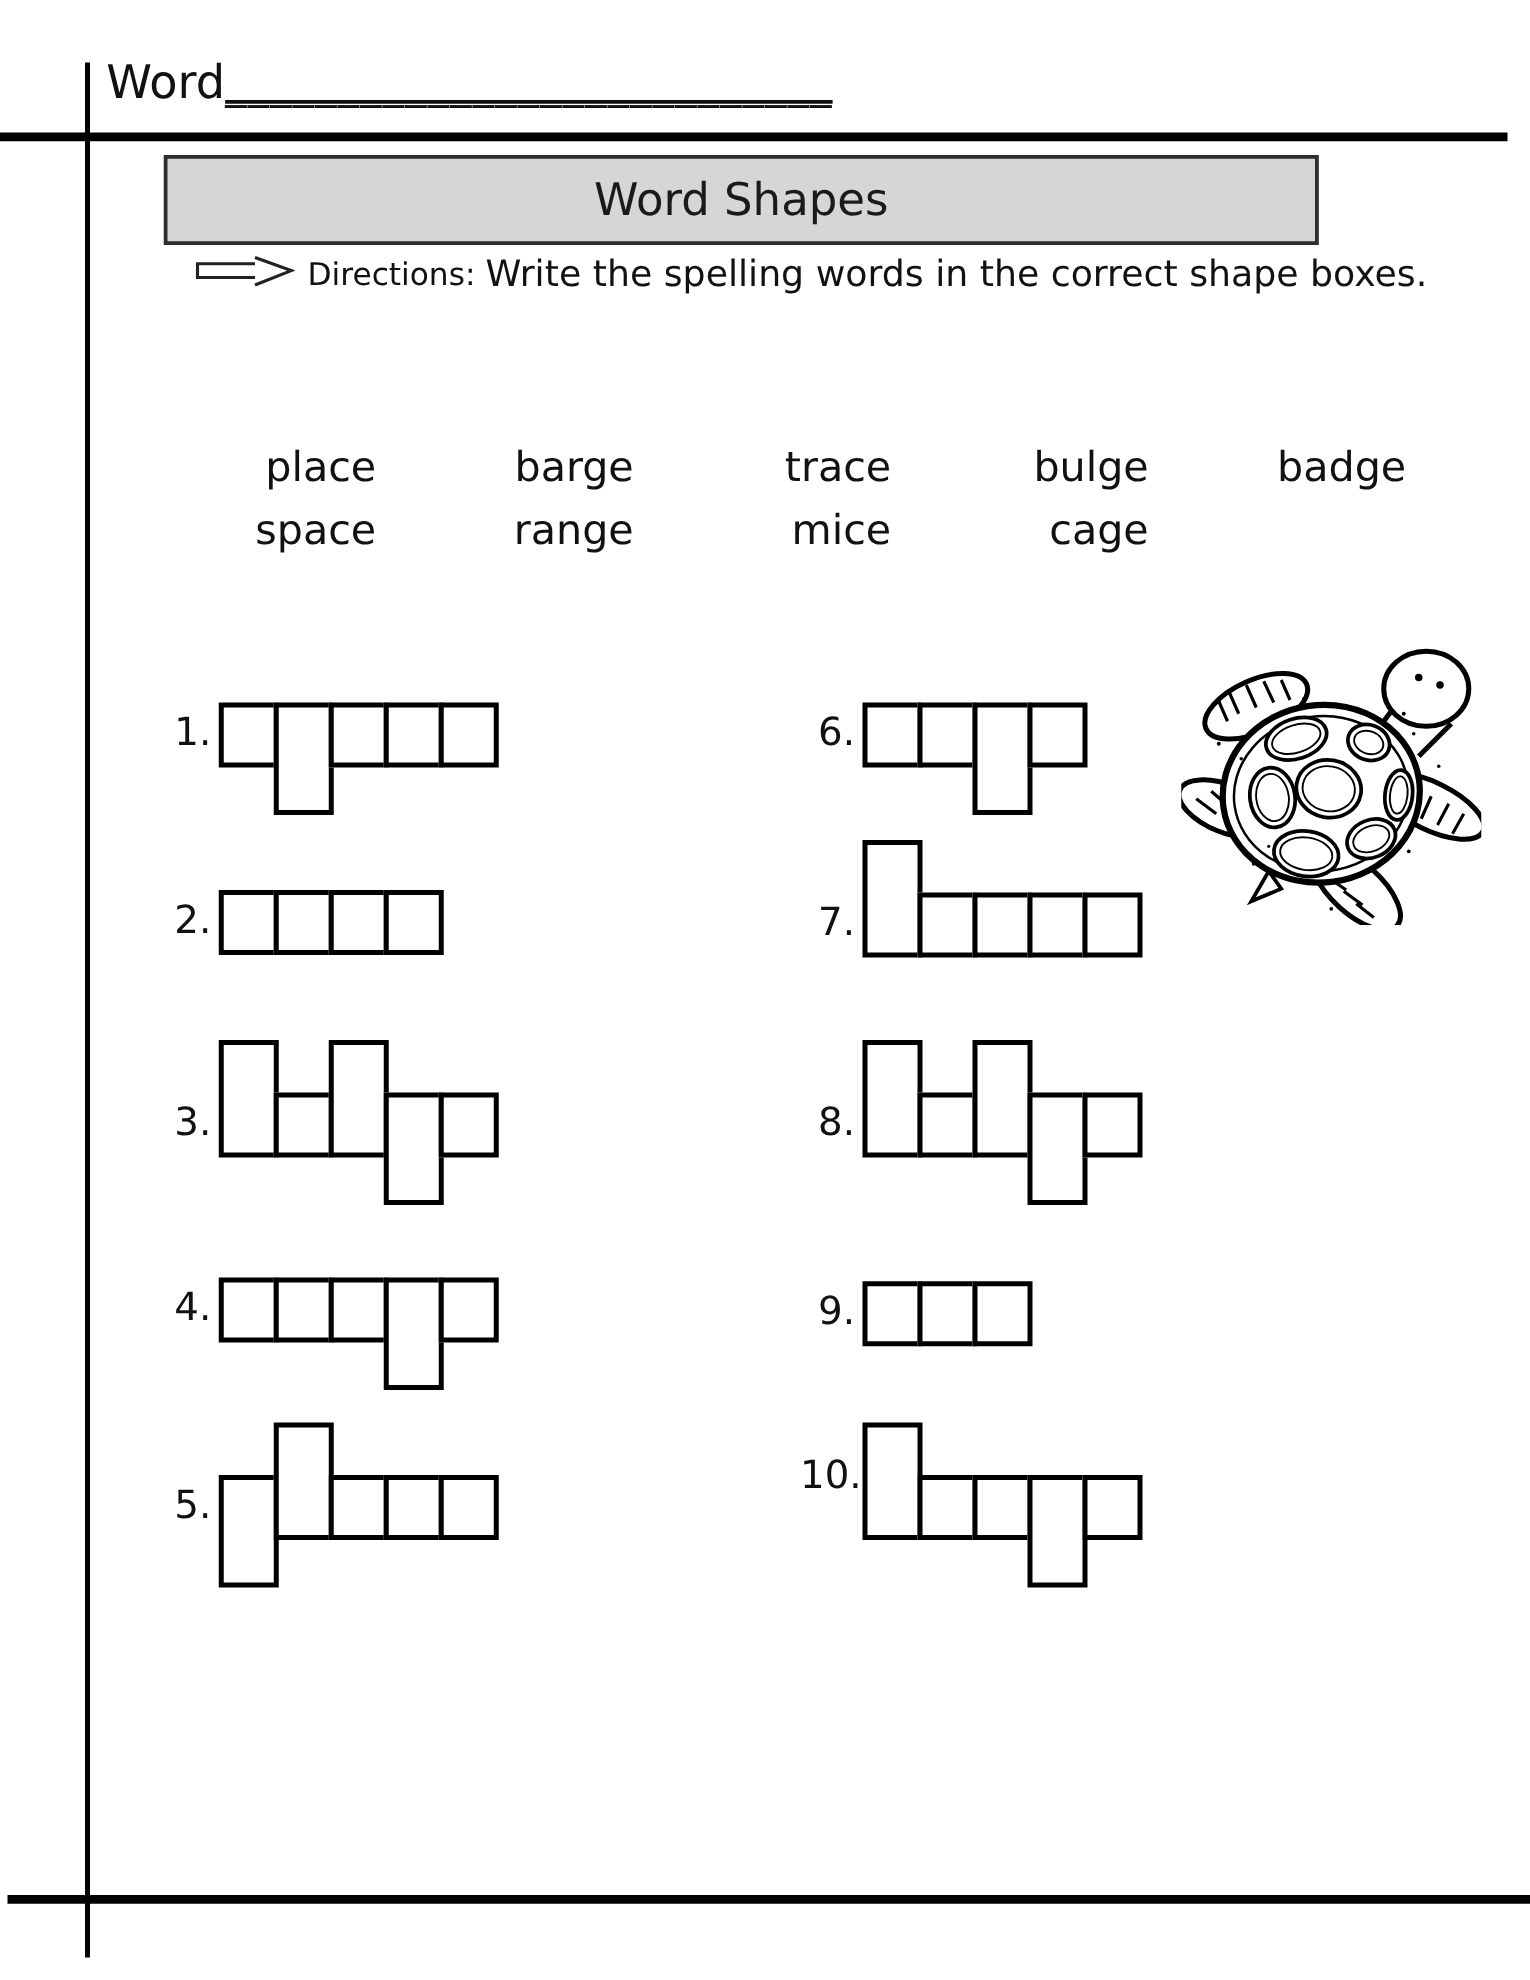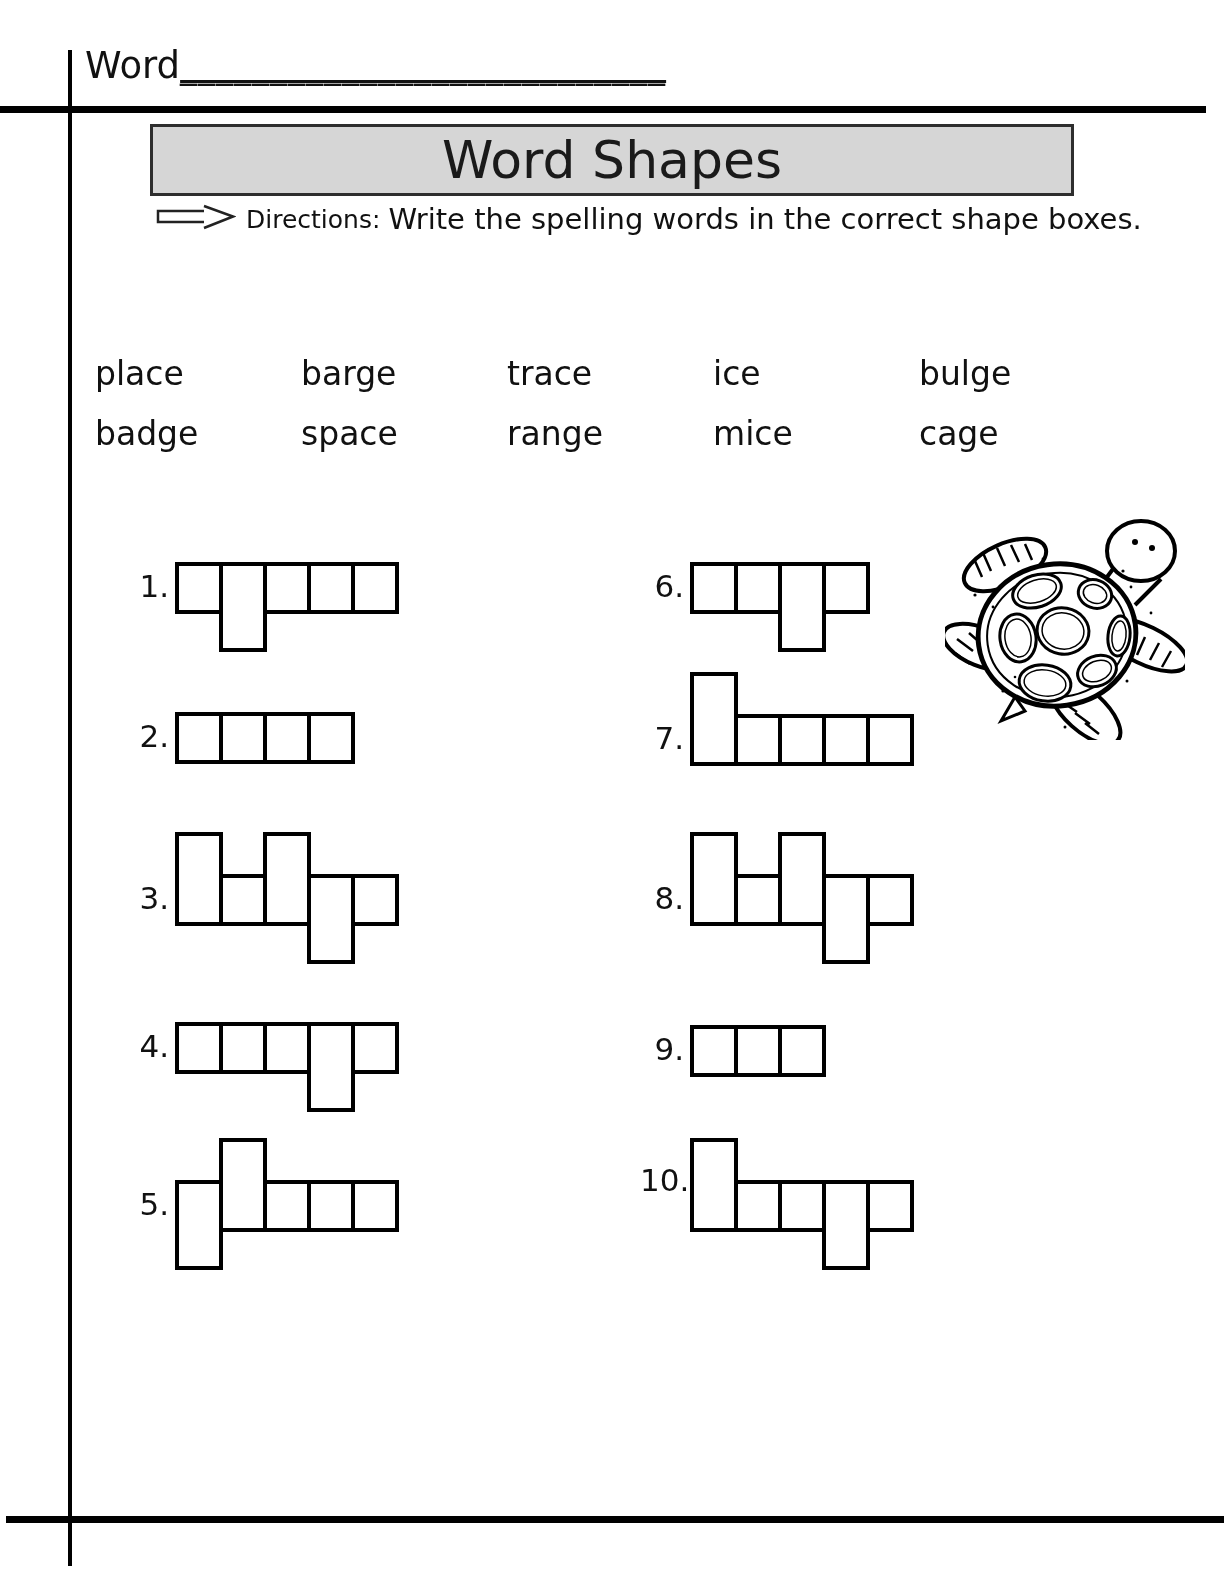--- a/index.html
+++ b/index.html
@@ -8,35 +8,35 @@
     font-family:"DejaVu Sans", sans-serif; color:#111; overflow:hidden;
   }
   .vline   { position:absolute; left:68px;  top:50px;  width:4px;  height:1516px; background:#000; }
   .topline { position:absolute; left:0;     top:106px; width:1206px; height:7px;  background:#000; }
   .botline { position:absolute; left:6px;   top:1516px;width:1218px; height:7px;  background:#000; }
 
   .name-row { position:absolute; left:85px; top:44px; font-size:37px; white-space:nowrap; }
   .name-row .blank { letter-spacing:1px; font-size:34px;text-decoration:underline; }
 
   .title-box {
-    position:absolute; left:150px; top:124px; width:918px; height:66px;
+    position:absolute; left:131px; top:124px; width:918px; height:66px;
     background:#d6d6d6; border:3px solid #2e2e2e;
     display:flex; align-items:center; justify-content:center;
-    font-size:52px; color:#1a1a1a;
+    font-size:36px; color:#1a1a1a;
   }
 
   .directions { position:absolute; left:154px; top:202px; display:flex; align-items:center; white-space:nowrap; }
   .dir-arrow  { margin-right:10px; flex:0 0 auto; }
   .dir-label  { font-size:25px; margin-right:8px; }
   .dir-text   { font-size:29px; }
 
   .word-bank {
     position:absolute; left:95px; top:354px; width:1030px;
-    display:grid; grid-template-columns:repeat(5,1fr); row-gap:21px;
-    font-size:33px; text-align:left;
+    display:grid; grid-template-columns:repeat(5,1fr); row-gap:11px;
+    font-size:33px; text-align:right;
   }
 
   .shape-row { position:absolute; display:flex; align-items:flex-start; }
   .num  { font-size:31px; text-align:right; flex:0 0 auto; }
   .boxes{ display:flex; align-items:flex-start; margin-left:6px; }
   .cell { width:48px; box-sizing:border-box; border:4px solid #000; background:#fff; flex:0 0 auto; }
   .cell + .cell { margin-left:-4px; }
   .cell.x    { height:52px; }
   .cell.tall { height:94px; }
   .cell.desc { height:90px; }
@@ -68,21 +68,20 @@
       </svg>
     </span>
     <span class="dir-label">Directions:</span>
     <span class="dir-text">Write the spelling words in the correct shape boxes.</span>
   </div>
 
   <div class="word-bank" id="word-bank">
       <span>place</span>
       <span>barge</span>
       <span>trace</span>
-      <span>ice</span>
       <span>bulge</span>
       <span>badge</span>
       <span>space</span>
       <span>range</span>
       <span>mice</span>
       <span>cage</span>
     </div>
 
   <div id="shapes-layer">
       <div class="shape-row" style="left: 130px; top: 562px;">

